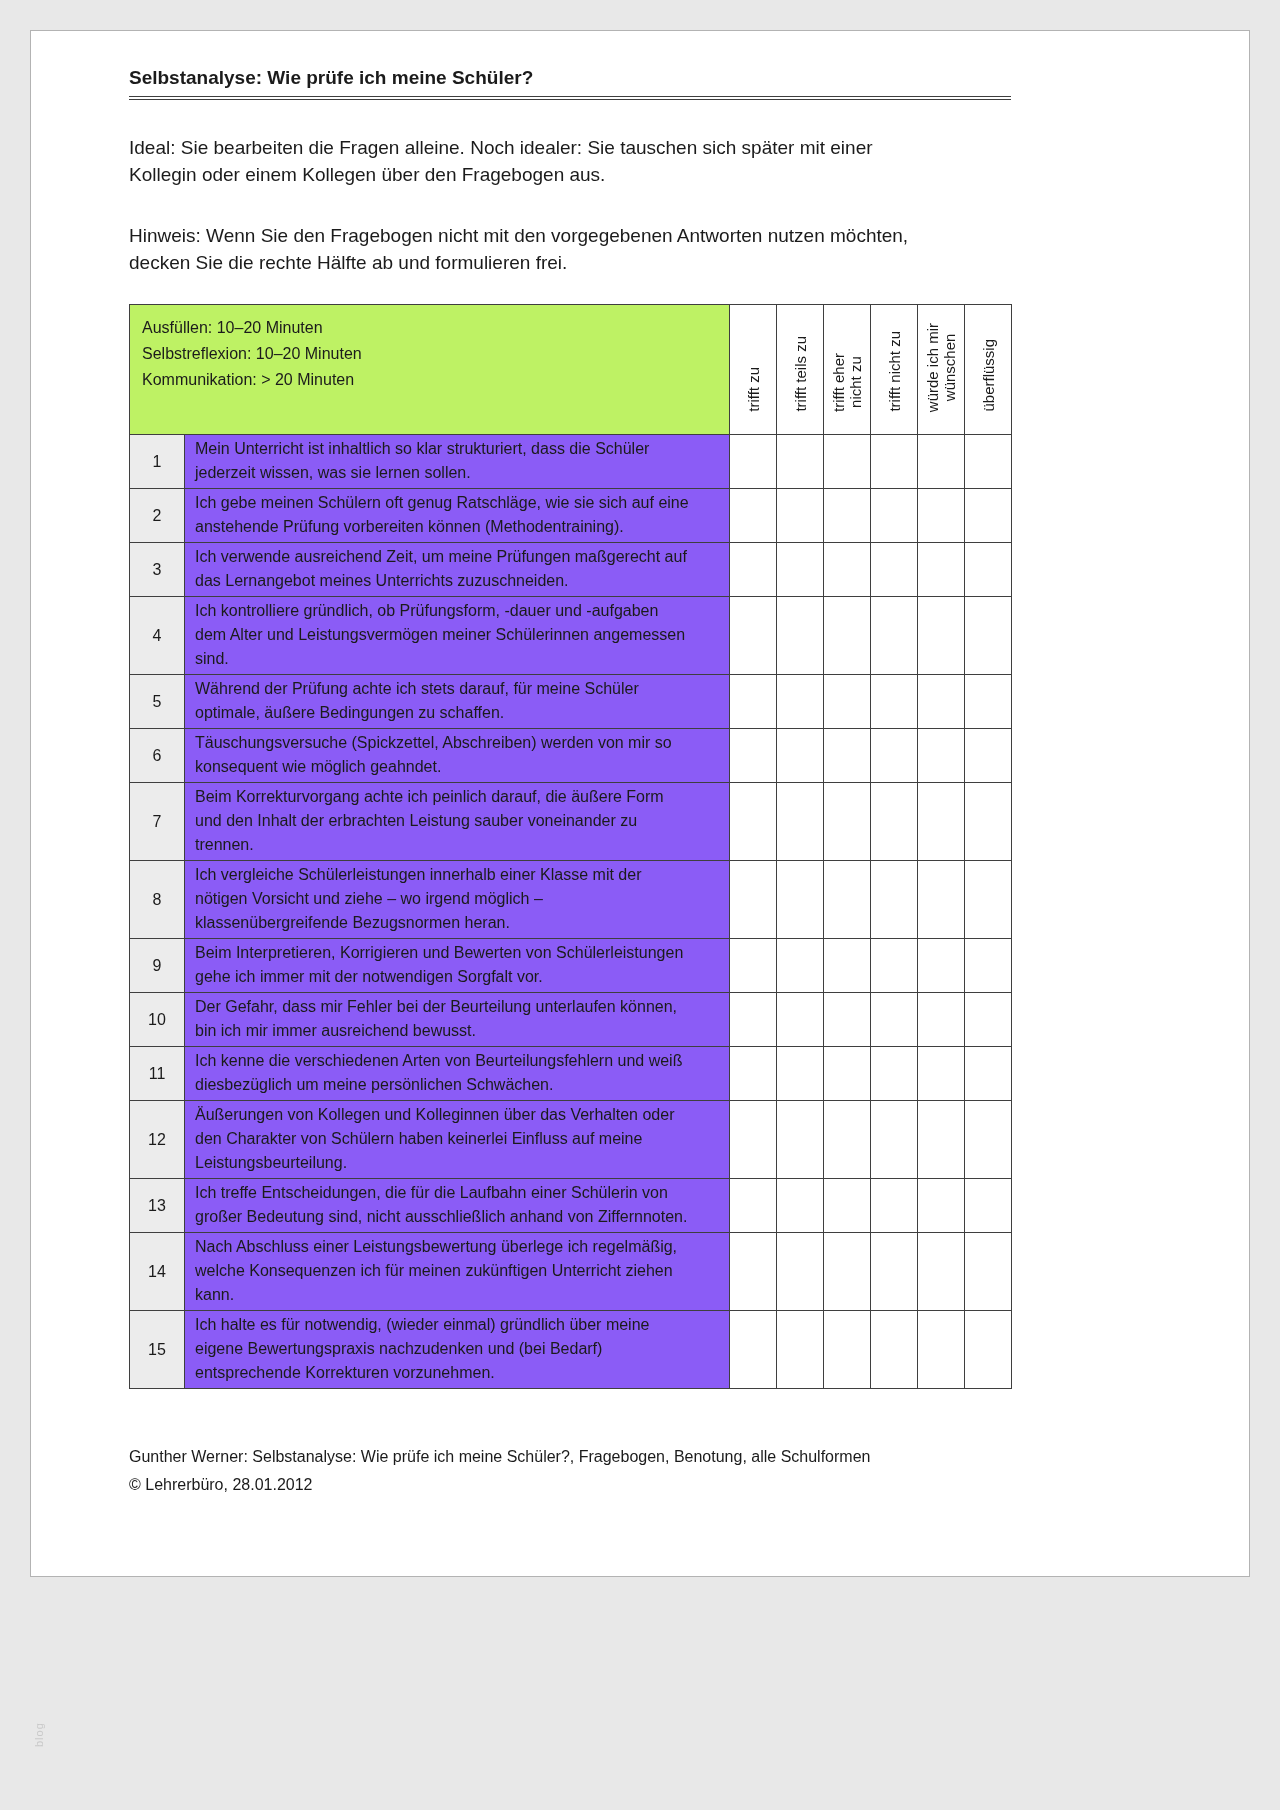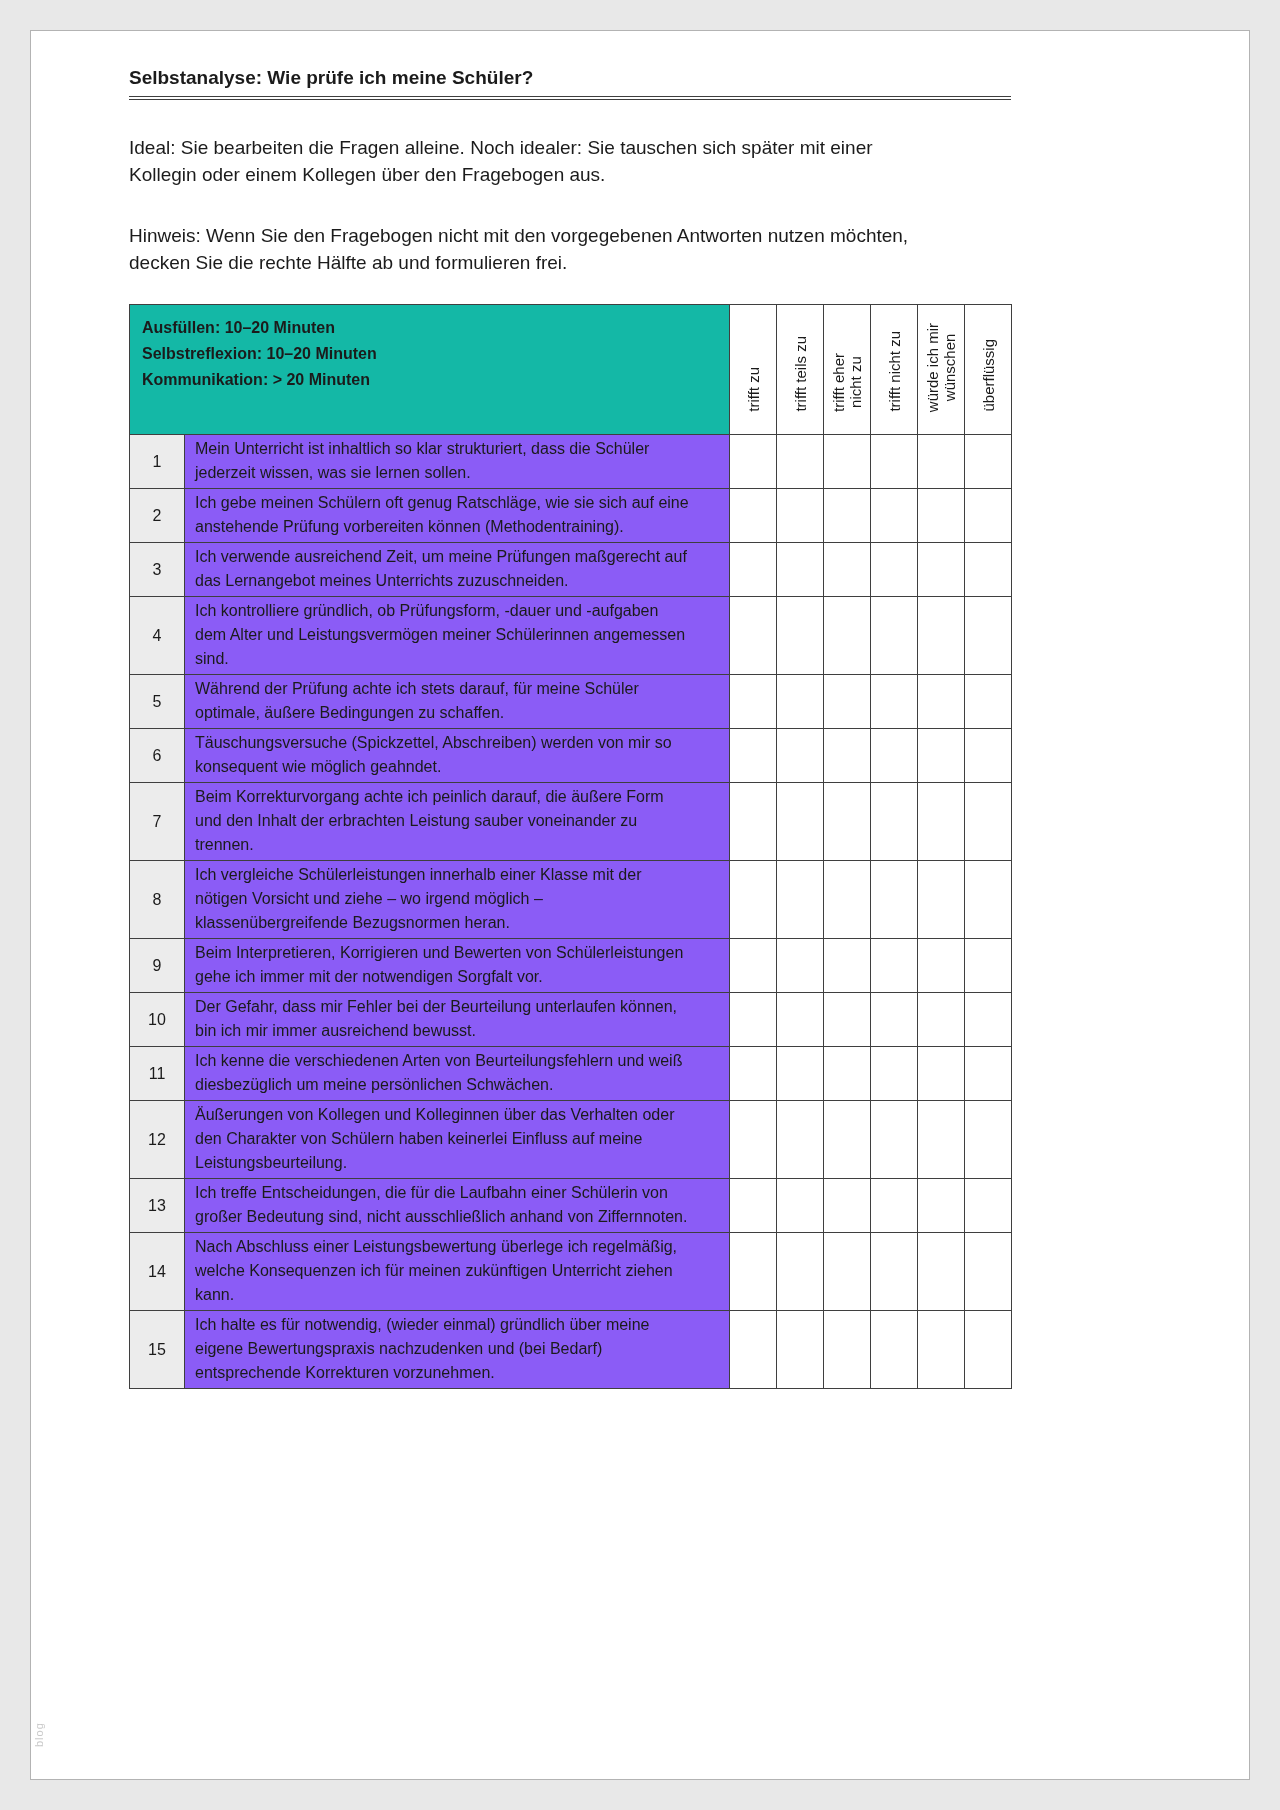--- a/index.html
+++ b/index.html
@@ -6,21 +6,21 @@
   html, body { margin: 0; padding: 0; }
   body {
     width: 1280px; height: 1810px;
     background: #e8e8e8;
     font-family: "Liberation Sans", "DejaVu Sans", sans-serif;
     color: #1b1b1b;
     position: relative;
   }
   .sheet {
     position: absolute; left: 30px; top: 30px;
-    width: 1220px; height: 1750px;
+    width: 1220px; height: 1547px;
     background: #ffffff;
     border: 1px solid #b3b3b3;
   }
   .content { margin: 36px 0 0 98px; width: 882px; }
 
   .running-head {
     font-size: 19px; font-weight: bold;
     padding-bottom: 7px;
     border-bottom: 1px solid #3f3f3f;
   }
@@ -38,22 +38,22 @@
   }
   table.q th, table.q td { border: 1px solid #3f3f3f; }
   col.c-num  { width: 55px; }
   col.c-stmt { width: 545px; }
   col.c-ans  { width: 47px; }
 
   th.info {
     height: 130px;
     vertical-align: top; text-align: left;
     padding: 10px 12px;
-    font-weight: bold; font-size: 16px; line-height: 26px;
-    background: #14b8a6;
+    font-weight: normal; font-size: 16px; line-height: 26px;
+    background: #bef264;
   }
   th.rot {
     vertical-align: bottom; text-align: center;
     padding-bottom: 18px;
     font-weight: normal;
     background: #ffffff;
   }
   .vert {
     display: inline-block;
     writing-mode: vertical-rl;
@@ -297,17 +297,21 @@
           <td class="ans"></td>
             <td class="ans"></td>
             <td class="ans"></td>
             <td class="ans"></td>
             <td class="ans"></td>
             <td class="ans"></td>
         </tr>
       </tbody>
     </table>
 
+    <div class="footer">
+      <div>Gunther Werner: Selbstanalyse: Wie prüfe ich meine Schüler?, Fragebogen, Benotung, alle Schulformen</div>
+      <div>© Lehrerbüro, 28.01.2012</div>
+    </div>
 
   </div>
 </div>
 
 <div class="watermark">blog</div>
 
 </body></html>

